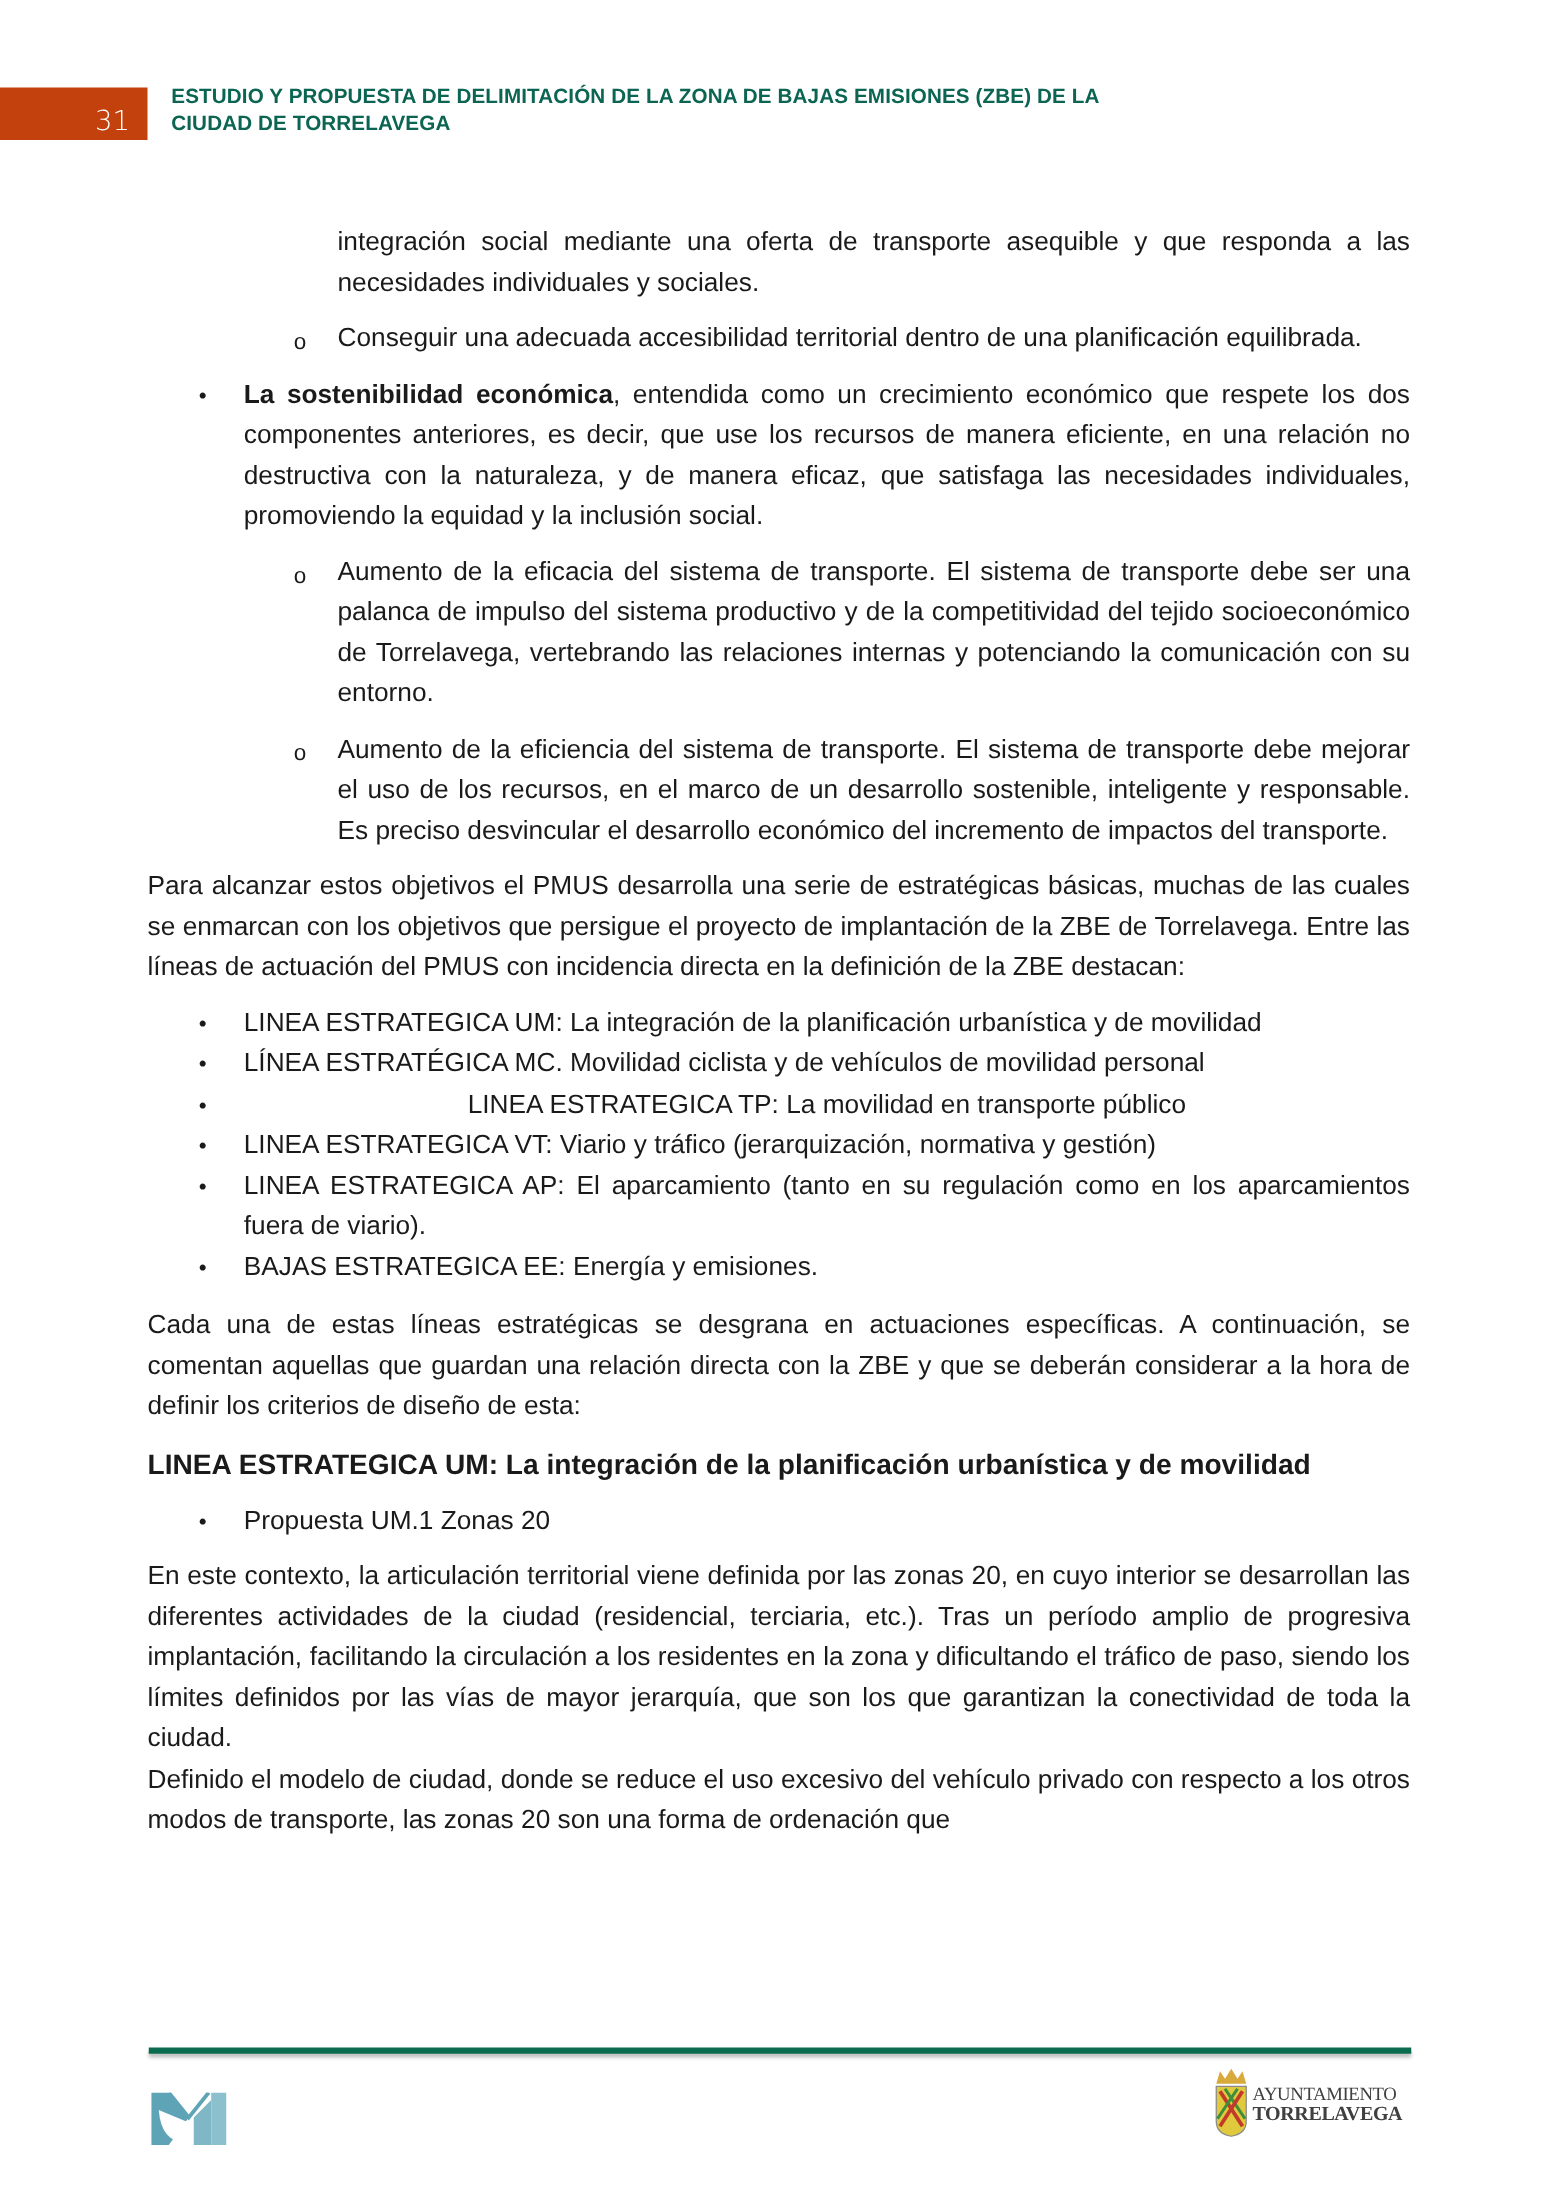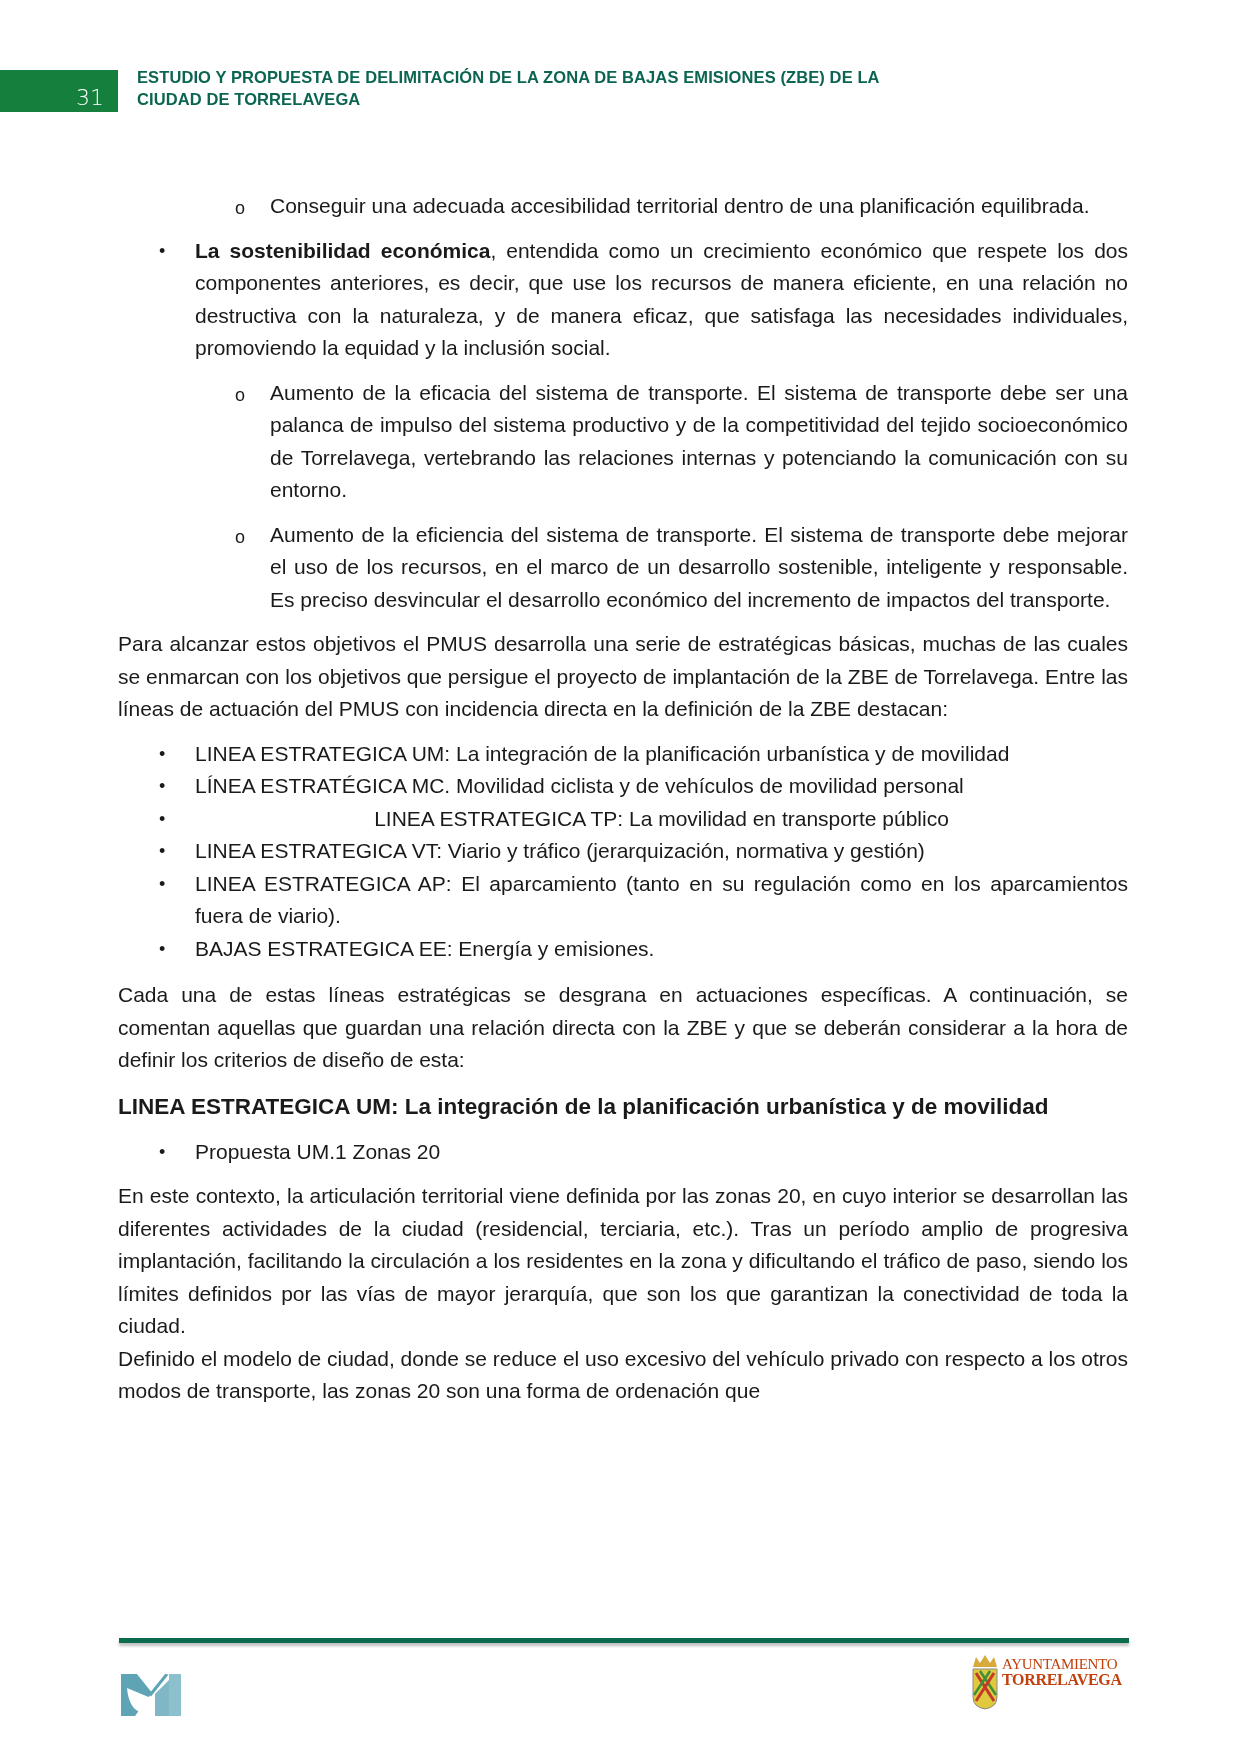--- a/index.html
+++ b/index.html
@@ -1,20 +1,20 @@
 <!DOCTYPE html>
 <html><head>
   <meta charset="utf-8">
   <style>
     html, body { margin: 0; padding: 0; background: #ffffff; }
     body { width: 1240px; height: 1755px; position: relative; overflow: hidden;
            font-family: "Liberation Sans", sans-serif; color: #1a1a1a; }
 
     .page-number-box { position: absolute; left: 0; top: 70px; width: 118px; height: 42px;
-      background: #15803d; }
+      background: #c2410c; }
     .page-number { position: absolute; right: 14px; bottom: 2px; color: #ffffff; font-size: 22px;
       font-family: "DejaVu Sans", sans-serif; font-weight: 300; }
     .header-title { position: absolute; left: 137px; top: 66px; width: 820px;
       color: #0b6552; font-weight: bold; font-size: 16.5px; line-height: 22px; letter-spacing: 0.1px; }
 
     .content { position: absolute; left: 118px; top: 178px; width: 1010px;
       font-size: 21px; line-height: 32.5px; text-align: justify; }
     .content p { margin: 0; }
     .indent2 { padding-left: 152px; }
     .sub-item { position: relative; padding-left: 152px; }
@@ -22,37 +22,38 @@
     .bullet-item { position: relative; padding-left: 77px; }
     .bullet-item .marker { position: absolute; left: 41px; top: 0; font-size: 18px; }
     .gap-s { margin-top: 12px !important; }
     .gap-m { margin-top: 14px !important; }
     .heading { font-weight: bold; font-size: 22.5px; line-height: 35px; }
 
     .footer-line { position: absolute; left: 119px; top: 1638px; width: 1010px; height: 5px;
       background: #0b6b4e; box-shadow: 0 3px 3px rgba(0,0,0,0.25); }
     .footer-logo-left { position: absolute; left: 121px; top: 1674px; width: 62px; height: 42px; }
     .footer-logo-right { position: absolute; left: 970px; top: 1653px; width: 150px; height: 58px; }
-    .ayto-text { position: absolute; left: 32px; top: 4px; font-family: "Liberation Serif", serif;
-      font-size: 15px; line-height: 15px; color: #c2410c; letter-spacing: -0.3px; }
+    .ayto-text { position: absolute; left: 32px; top: 16px; font-family: "Liberation Serif", serif;
+      font-size: 15px; line-height: 15px; color: #404040; letter-spacing: -0.3px; }
     .ayto-text span { display: block; }
     .ayto-text .l2 { font-weight: bold; font-size: 16px; }
   </style>
 </head>
 <body>
 
 <div class="page-number-box">
   <span class="page-number">31</span>
 </div>
 <div class="header-title">
   <div>ESTUDIO Y PROPUESTA DE DELIMITACIÓN DE LA ZONA DE BAJAS EMISIONES (ZBE) DE LA</div>
   <div>CIUDAD DE TORRELAVEGA</div>
 </div>
 
 <div class="content">
+  <p class="indent2">integración social mediante una oferta de transporte asequible y que responda a las necesidades individuales y sociales.</p>
 
   <div class="sub-item gap-s">
     <span class="marker">o</span>
     <p>Conseguir una adecuada accesibilidad territorial dentro de una planificación equilibrada.</p>
   </div>
 
   <div class="bullet-item gap-s">
     <span class="marker">•</span>
     <p><strong>La sostenibilidad económica</strong><span>, entendida como un crecimiento económico que respete los dos componentes anteriores, es decir, que use los recursos de manera eficiente, en una relación no destructiva con la naturaleza, y de manera eficaz, que satisfaga las necesidades individuales, promoviendo la equidad y la inclusión social.</span></p>
   </div>

